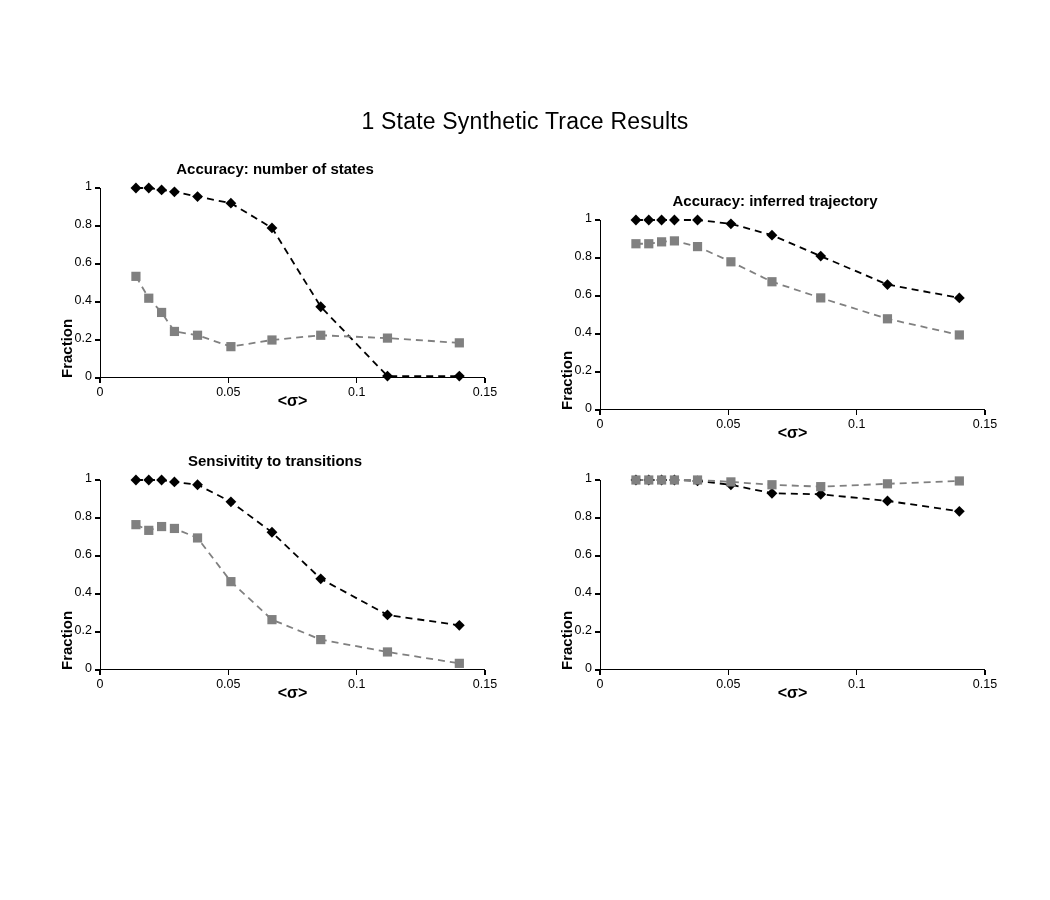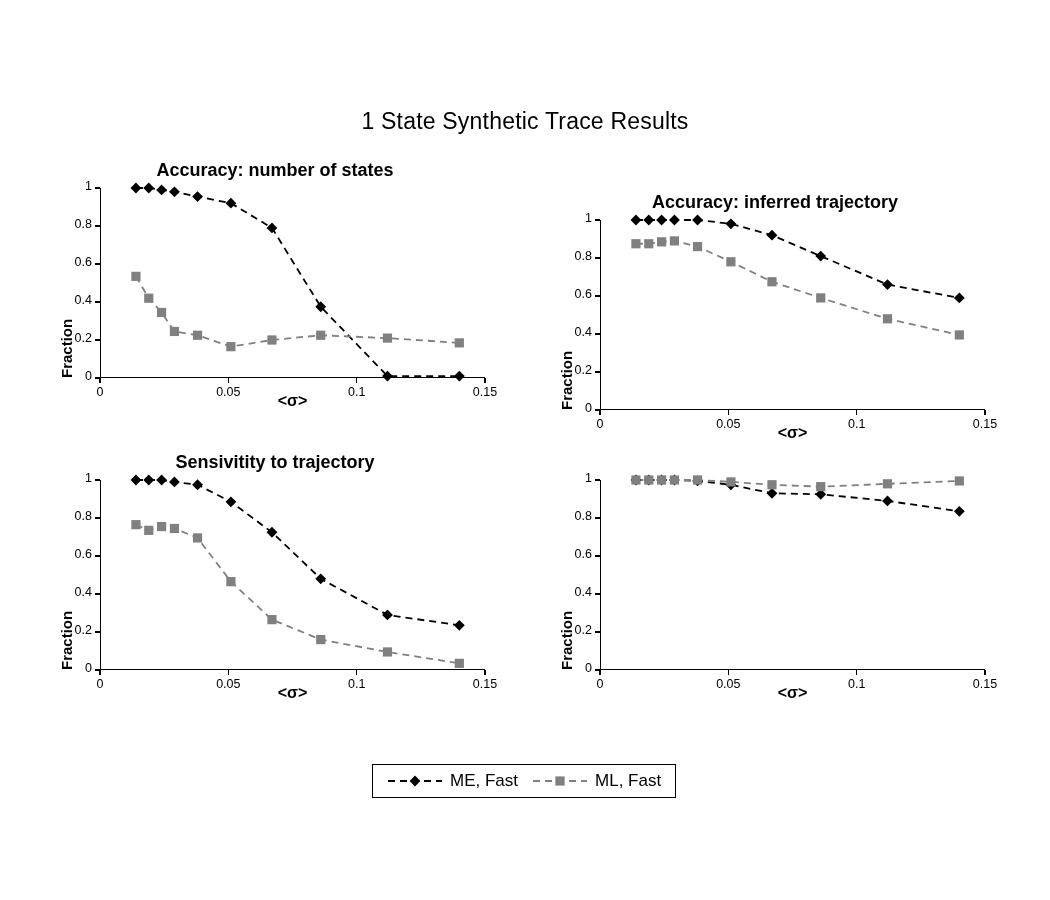--- a/index.html
+++ b/index.html
@@ -18,21 +18,21 @@
     text-align:center;
     font-size:23px;
     font-weight:normal;
     letter-spacing:0.2px;
   }
   .panel{position:absolute;}
   .panel-title{
     position:absolute;
     top:0;left:0;width:100%;
     text-align:center;
-    font-size:18px;
+    font-size:15px;
     font-weight:bold;
   }
   .plot-area{
     position:absolute;
     left:60px;top:28px;
     border-left:1.6px solid #000;
     border-bottom:1.6px solid #000;
     box-sizing:border-box;
   }
   .ylabel{
@@ -181,21 +181,21 @@
         <rect x="152.93333333333337" y="49.99999999999999" width="9.2" height="9.2" fill="#808080"></rect>
         <rect x="186.29999999999998" y="65.19999999999999" width="9.2" height="9.2" fill="#808080"></rect>
         <rect x="227.3666666666667" y="85.15" width="9.2" height="9.2" fill="#808080"></rect>
         <rect x="276.1333333333333" y="101.30000000000001" width="9.2" height="9.2" fill="#808080"></rect>
         <rect x="342.8666666666667" y="122.2" width="9.2" height="9.2" fill="#808080"></rect>
         <rect x="414.73333333333335" y="138.35" width="9.2" height="9.2" fill="#808080"></rect>
       </svg>
     </div>
 
   <div class="panel" id="panel2" style="left:40px;top:452px;width:470px;height:250px;">
-    <div class="panel-title">Sensivitity to trajectory</div>
+    <div class="panel-title">Sensivitity to transitions</div>
     <div class="ylabel" style="left:18px;top:218px;">Fraction</div>
     <div class="plot-area" style="width:385px;height:190px;"></div>
     <div class="xlabel" style="left:60px;top:232px;width:385px;">&lt;σ&gt;</div>
   <div class="tickmark-y" style="left: 55px; top: 217.3px;"></div>
       <div class="ytick" style="left: 14px; top: 209px; width: 38px;">0</div>
       <div class="tickmark-y" style="left: 55px; top: 179.3px;"></div>
       <div class="ytick" style="left: 14px; top: 171px; width: 38px;">0.2</div>
       <div class="tickmark-y" style="left: 55px; top: 141.3px;"></div>
       <div class="ytick" style="left: 14px; top: 133px; width: 38px;">0.4</div>
       <div class="tickmark-y" style="left: 55px; top: 103.3px;"></div>
@@ -281,30 +281,14 @@
         <rect x="129.83333333333334" y="23.4" width="9.2" height="9.2" fill="#808080"></rect>
         <rect x="152.93333333333337" y="23.4" width="9.2" height="9.2" fill="#808080"></rect>
         <rect x="186.29999999999998" y="25.300000000000004" width="9.2" height="9.2" fill="#808080"></rect>
         <rect x="227.3666666666667" y="28.15" width="9.2" height="9.2" fill="#808080"></rect>
         <rect x="276.1333333333333" y="30.050000000000004" width="9.2" height="9.2" fill="#808080"></rect>
         <rect x="342.8666666666667" y="27.20000000000001" width="9.2" height="9.2" fill="#808080"></rect>
         <rect x="414.73333333333335" y="24.349999999999987" width="9.2" height="9.2" fill="#808080"></rect>
       </svg>
     </div>
 
-  <div class="legend" id="legend" style="left:372px;top:764px;height:34px;">
-  <div class="legend-entry">
-        <svg width="56" height="16">
-          <line x1="1" y1="8" x2="55" y2="8" stroke="#000000" stroke-width="1.8" stroke-dasharray="7,5"></line>
-          <polygon points="28,2.5999999999999996 33.4,8 28,13.4 22.6,8" fill="#000000"></polygon>
-        </svg>
-        <span class="legend-label">ME, Fast</span>
-      </div>
-      <div class="legend-entry">
-        <svg width="56" height="16">
-          <line x1="1" y1="8" x2="55" y2="8" stroke="#808080" stroke-width="1.8" stroke-dasharray="7,5"></line>
-          <rect x="23.4" y="3.4000000000000004" width="9.2" height="9.2" fill="#808080"></rect>
-        </svg>
-        <span class="legend-label">ML, Fast</span>
-      </div>
-    </div>
 
 </div>
 
 </body></html>

